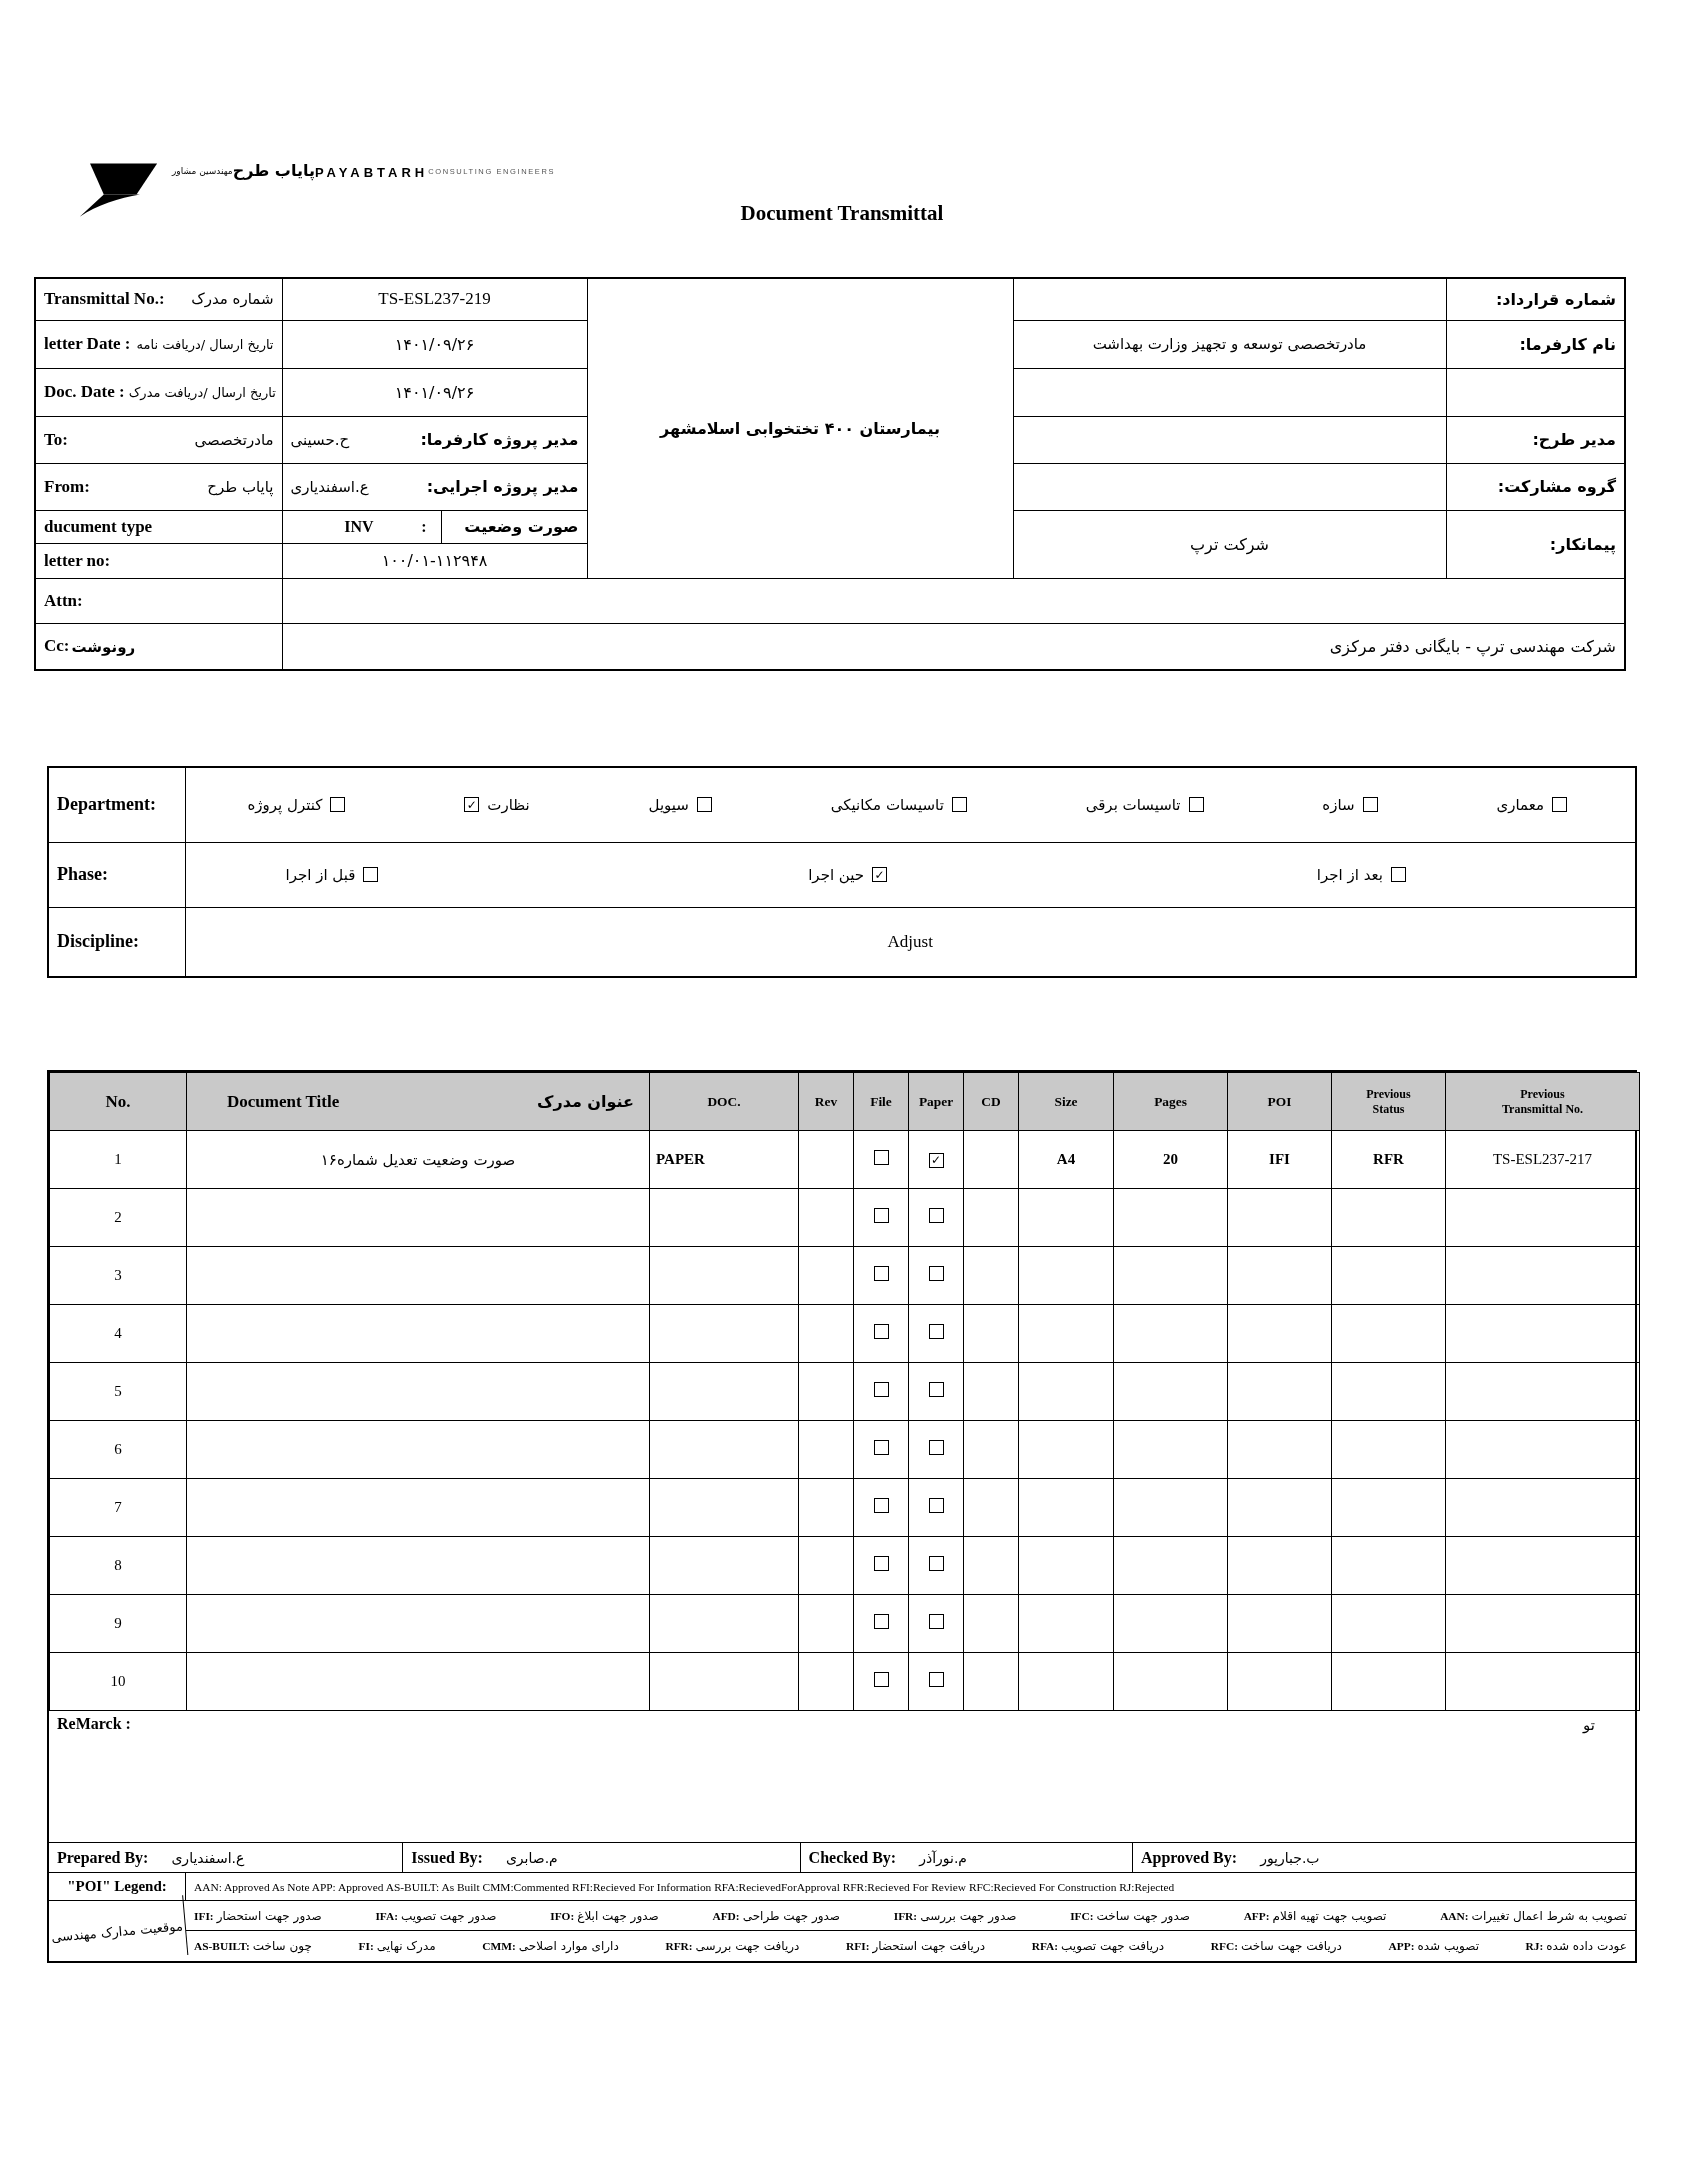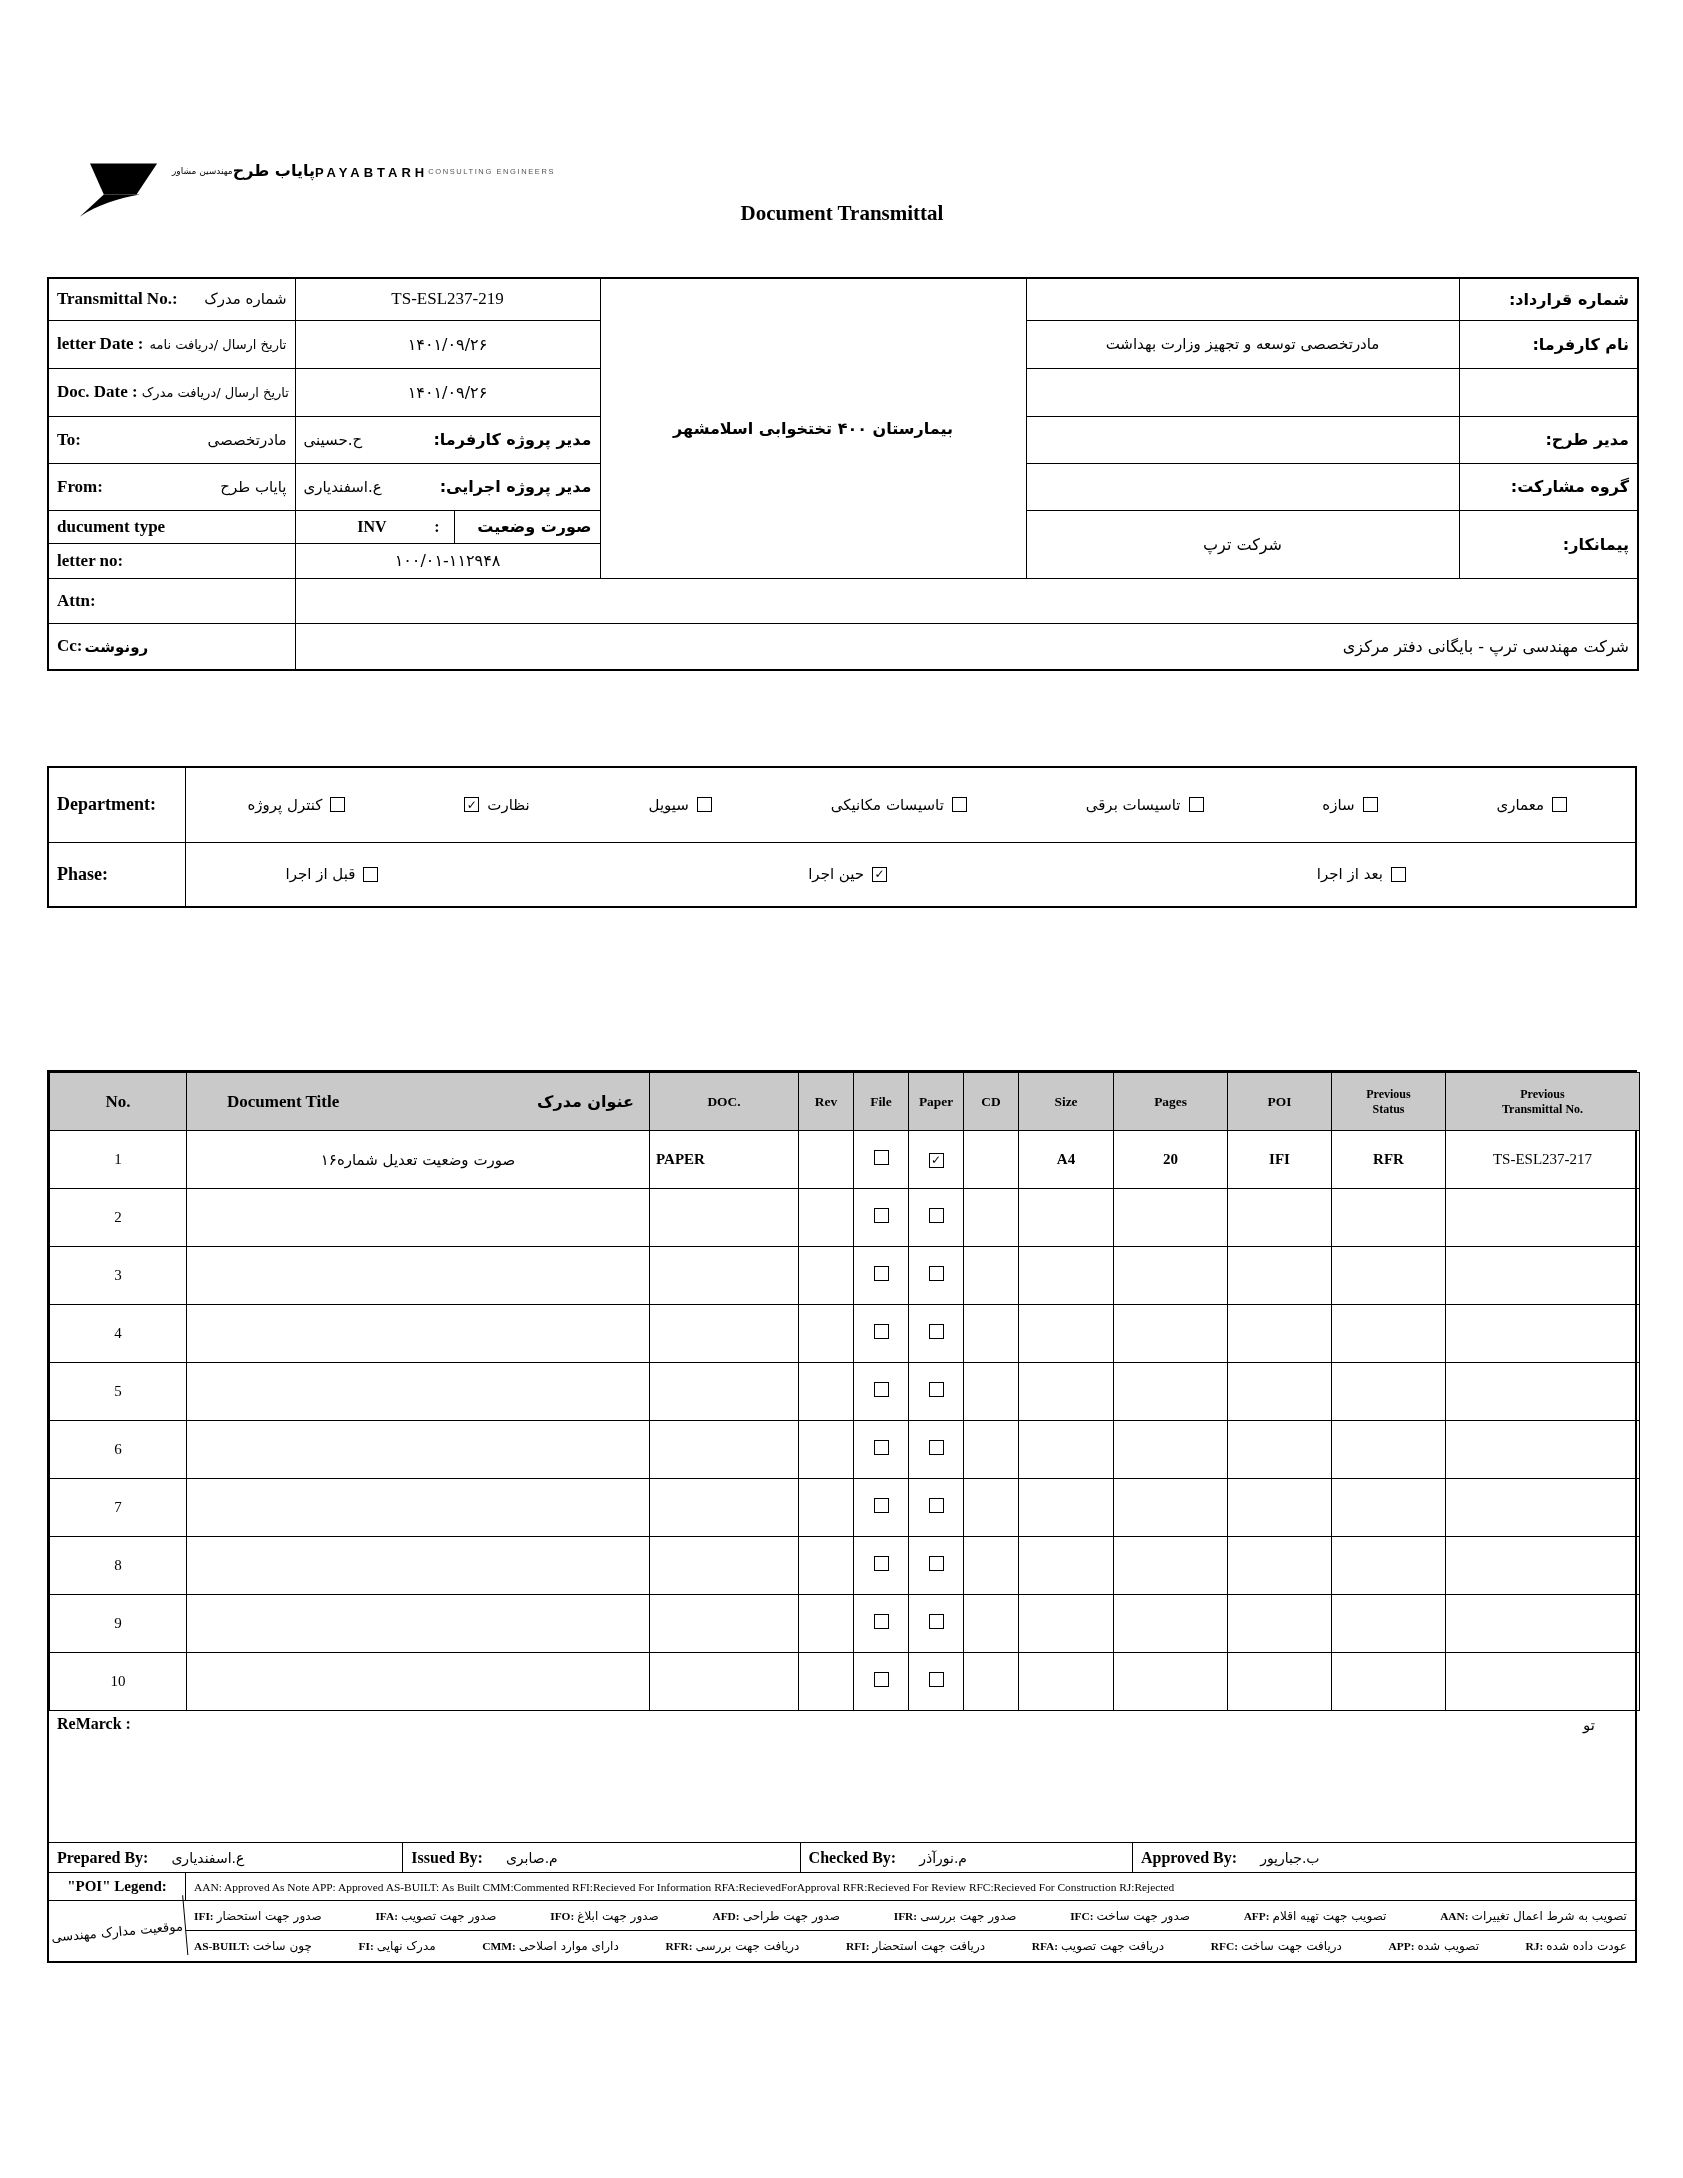--- a/index.html
+++ b/index.html
@@ -12,21 +12,21 @@
 .logo{position:absolute;top:159px;left:78px;display:flex;align-items:flex-start;gap:8px;}
 .logo svg{width:86px;height:64px;}
 .logo-text{display:flex;flex-direction:row;align-items:center;margin-top:2px;}
 .logo-fa1{font-size:9px;}
 .logo-fa2{font-size:16px;font-weight:bold;}
 .logo-en{font-size:13px;font-weight:bold;letter-spacing:4px;margin-top:3px;font-family:"Liberation Sans",sans-serif;}
 .logo-sub{font-size:7.5px;letter-spacing:1.6px;color:#555;font-family:"Liberation Sans",sans-serif;margin-top:2px;}
 .title{position:absolute;top:201px;left:0;width:100%;text-align:center;font-size:21px;font-weight:bold;}
 
 
-.top-table{position:absolute;top:277px;left:47px;width:1590px;border:2.5px solid #000;table-layout:fixed;}
+.top-table{position:absolute;top:277px;left:34px;width:1590px;border:2.5px solid #000;table-layout:fixed;}
 .top-table td{border:1.5px solid #000;font-size:16px;padding:2px 8px;vertical-align:middle;overflow:hidden;}
 .dual{display:flex;justify-content:space-between;align-items:center;gap:4px;}
 .enlbl{font-weight:bold;font-size:17px;white-space:nowrap;}
 .falbl{font-size:13px;direction:rtl;white-space:nowrap;}
 .center{text-align:center;}
 .rlabel{text-align:right;direction:rtl;font-weight:bold;font-size:16px;}
 .project{font-weight:bold;font-size:16px;}
 .inv{display:flex;justify-content:space-between;padding:0 6px;font-size:16px;font-weight:bold;}
 
 
@@ -258,20 +258,24 @@
               <span class="fa lab">حین اجرا</span>
               <span class="cb">✓</span>
             </span>
             <span class="chk-item">
               <span class="fa lab">بعد از اجرا</span>
               <span class="cb"></span>
             </span>
           </div>
         </td>
 </tr>
+<tr style="height:70px">
+  <td class="mlbl">Discipline:</td>
+  <td class="disc">Adjust</td>
+</tr>
 </tbody>
 </table>
 
 <div class="bottom">
   <table class="doc-table">
     <colgroup>
       <col style="width:137px">
         <col style="width:463px">
         <col style="width:149px">
         <col style="width:55px">

